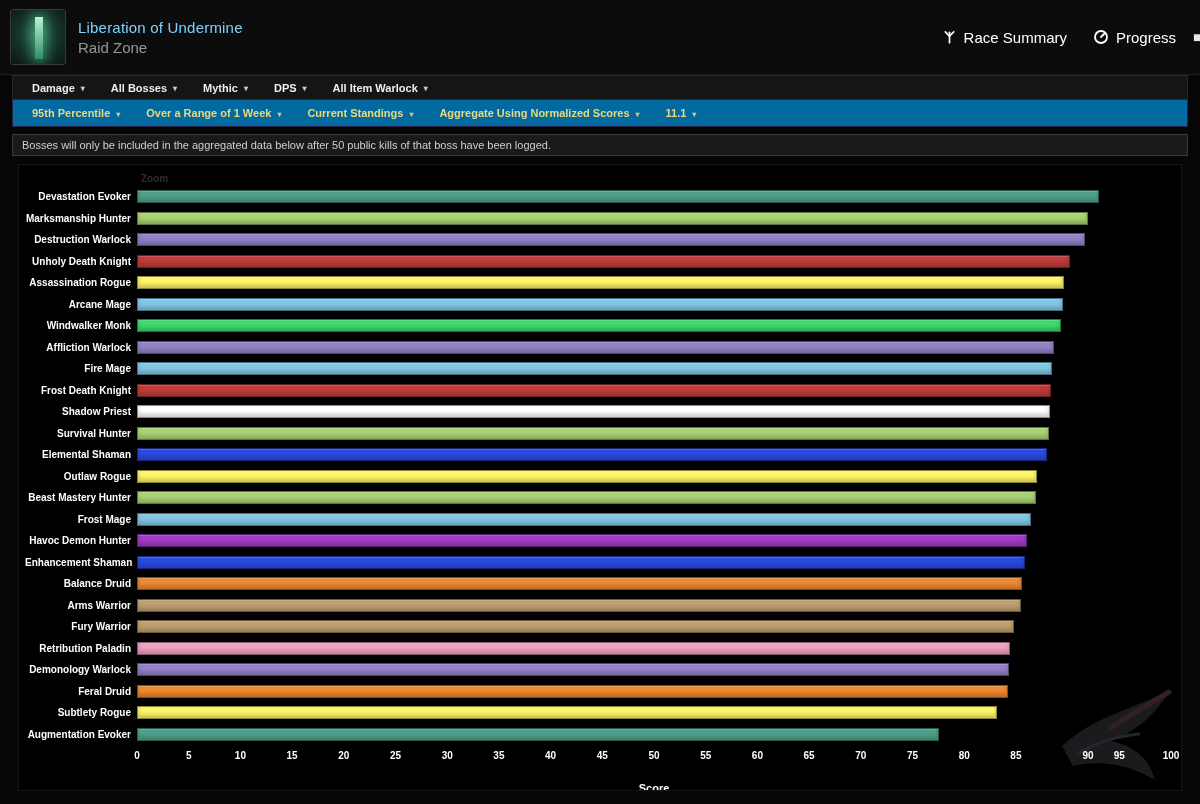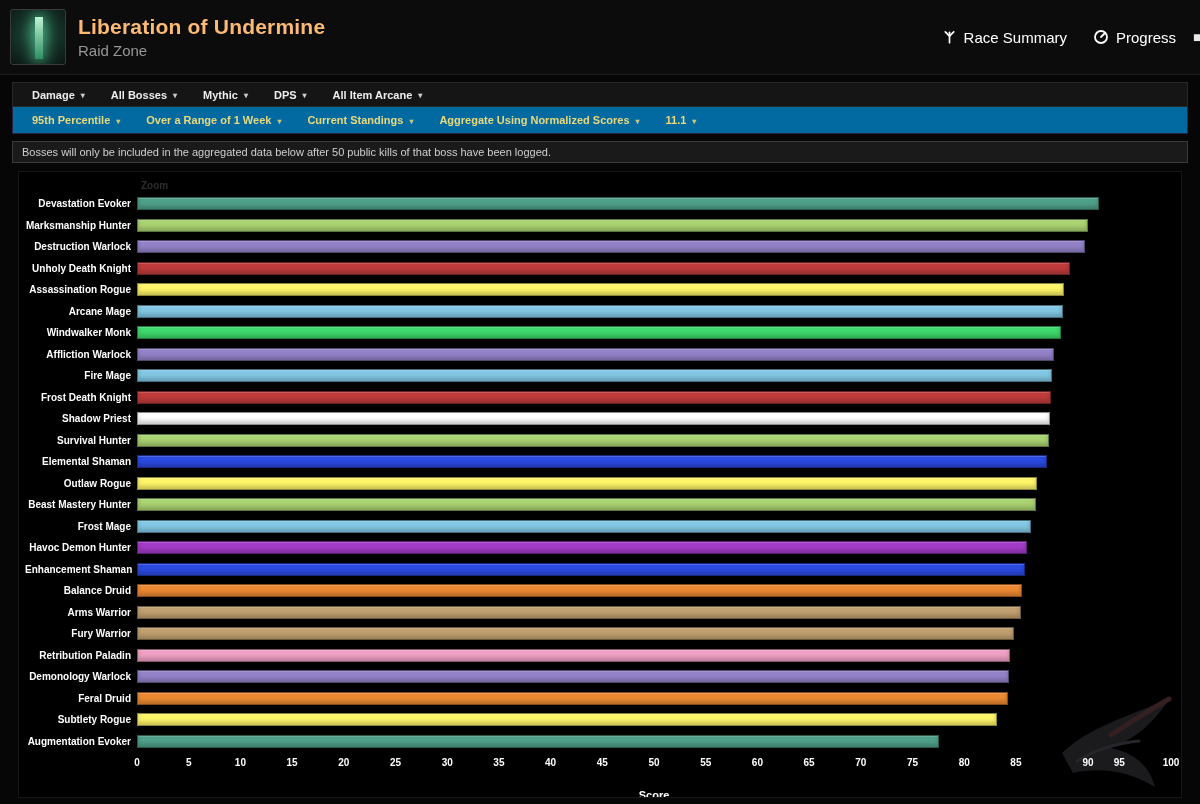--- a/index.html
+++ b/index.html
@@ -6,30 +6,30 @@
   html,body{width:1200px;height:804px;overflow:hidden}
   body{background:#060606;font-family:"Liberation Sans",sans-serif;position:relative}
 
   
   .header{height:75px;background:#0c0c0c;border-bottom:1px solid #1d1d1d;display:flex;align-items:center;padding:0 10px;position:relative}
   .zone-icon{width:56px;height:56px;flex:none;border:1px solid #3b3b3b;border-radius:3px;position:relative;overflow:hidden;
     background:radial-gradient(circle at 50% 45%, #2e6b52 0%, #17382c 45%, #0a1512 100%)}
   .zone-icon::after{content:"";position:absolute;left:24px;top:7px;width:8px;height:42px;
     background:linear-gradient(#bff3d6,#2e8f63);box-shadow:0 0 12px 3px rgba(87,212,154,.55)}
   .title-block{margin-left:12px}
-  .page-title{color:#fdba74;font-size:21px;font-weight:bold;letter-spacing:.2px}
+  .page-title{color:#7dd3fc;font-size:15px;font-weight:normal;letter-spacing:.2px}
   .page-subtitle{color:#979797;font-size:15px;margin-top:3px}
   .header-nav{margin-left:auto;display:flex;align-items:center;gap:26px;padding-right:14px}
   .nav-item{display:flex;align-items:flex-start;gap:7px;color:#fff;font-size:15px;cursor:pointer;white-space:nowrap}
   .nav-item svg{display:block}
   .edge-sliver{position:absolute;right:0;top:29px;width:7px;height:16px;overflow:hidden;color:#e8e8e8;font-size:14px;font-weight:bold}
 
   
   .fbar{margin:0 12px;display:flex;align-items:center;padding:0 6px}
-  .fbar1{margin-top:7px;height:25px;background:#151515;border:1px solid #282828}
+  .fbar1{margin-top:0;height:25px;background:#151515;border:1px solid #282828}
   .fbar2{height:27px;background:#0369a1;border:1px solid #2a2347;border-top:none}
   .dropdown{display:flex;align-items:center;gap:6px;padding:0 13px;font-size:11px;font-weight:bold;cursor:pointer;height:100%}
   .fbar1 .dropdown{color:#ededed}
   .fbar2 .dropdown{color:#e9d97c}
   .caret{font-size:8px;opacity:.85;transform:translateY(1px)}
 
   
   .notice{margin:7px 12px 0;height:22px;background:#1a1a1a;border:1px solid #3a3a3a;display:flex;align-items:center;
     padding:0 9px;color:#cfcfcf;font-size:11px}
 
@@ -92,21 +92,21 @@
     </div>
     <div class="dropdown">
       <span>Mythic</span>
       <span class="caret">▾</span>
     </div>
     <div class="dropdown">
       <span>DPS</span>
       <span class="caret">▾</span>
     </div>
     <div class="dropdown">
-      <span>All Item Arcane</span>
+      <span>All Item Warlock</span>
       <span class="caret">▾</span>
     </div>
   </div>
 <div class="fbar fbar2" id="fbar2">
     <div class="dropdown">
       <span>95th Percentile</span>
       <span class="caret">▾</span>
     </div>
     <div class="dropdown">
       <span>Over a Range of 1 Week</span>

